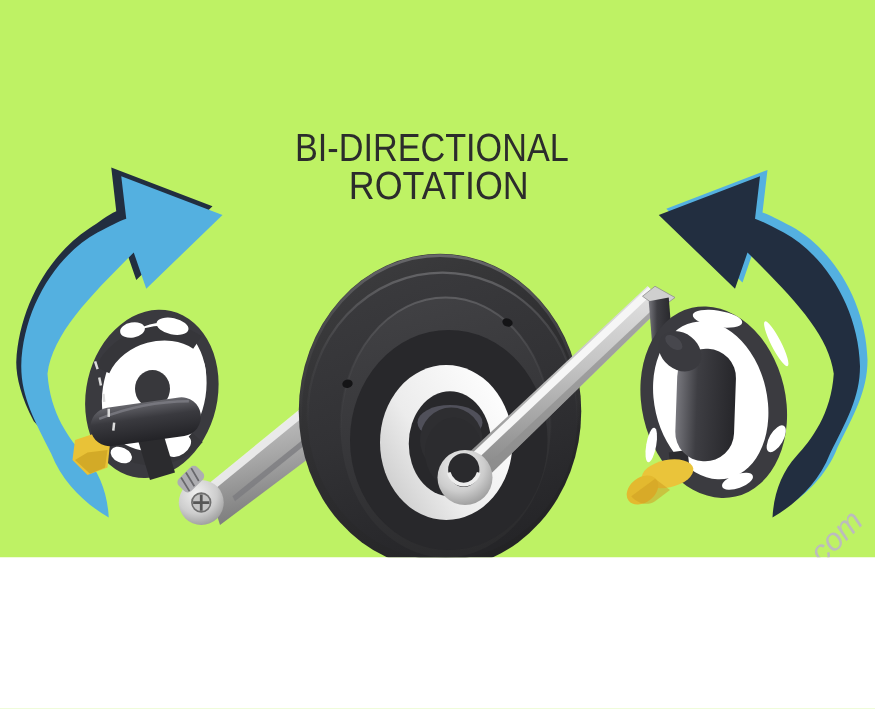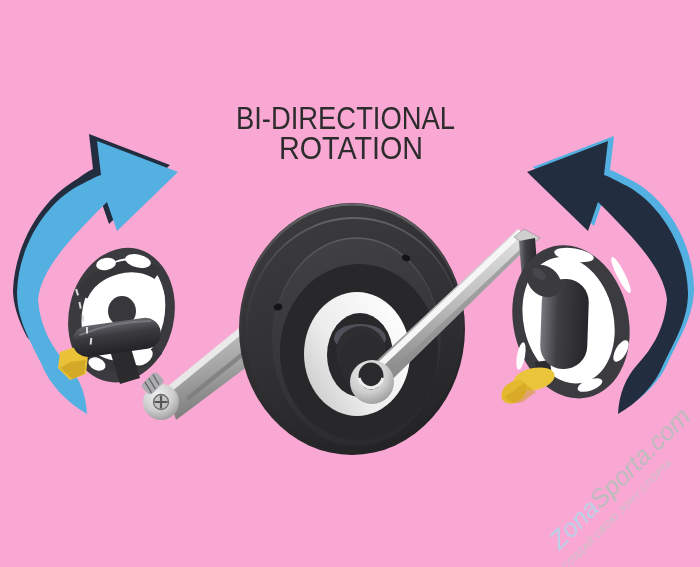--- a/index.html
+++ b/index.html
@@ -1,16 +1,16 @@
 <!DOCTYPE html>
 <html><head>
 <meta charset="utf-8">
 <style>
   html,body{margin:0;padding:0;background:#ffffff;}
-  #stage{position:relative;width:700px;height:567px;overflow:hidden;background:#f9a8d4;-webkit-font-smoothing:antialiased;
+  #stage{position:relative;width:700px;height:446px;overflow:hidden;background:#bef264;-webkit-font-smoothing:antialiased;
          font-family:"Liberation Sans", sans-serif;}
   svg{position:absolute;left:0;top:0;}
 </style>
 </head>
 <body>
 <div id="stage">
 <svg width="700" height="567" viewBox="0 0 700 567">
   <defs>
     <linearGradient id="discG" x1="0.1" y1="0" x2="0.6" y2="1">
       <stop offset="0" stop-color="#3e3e40"></stop>

